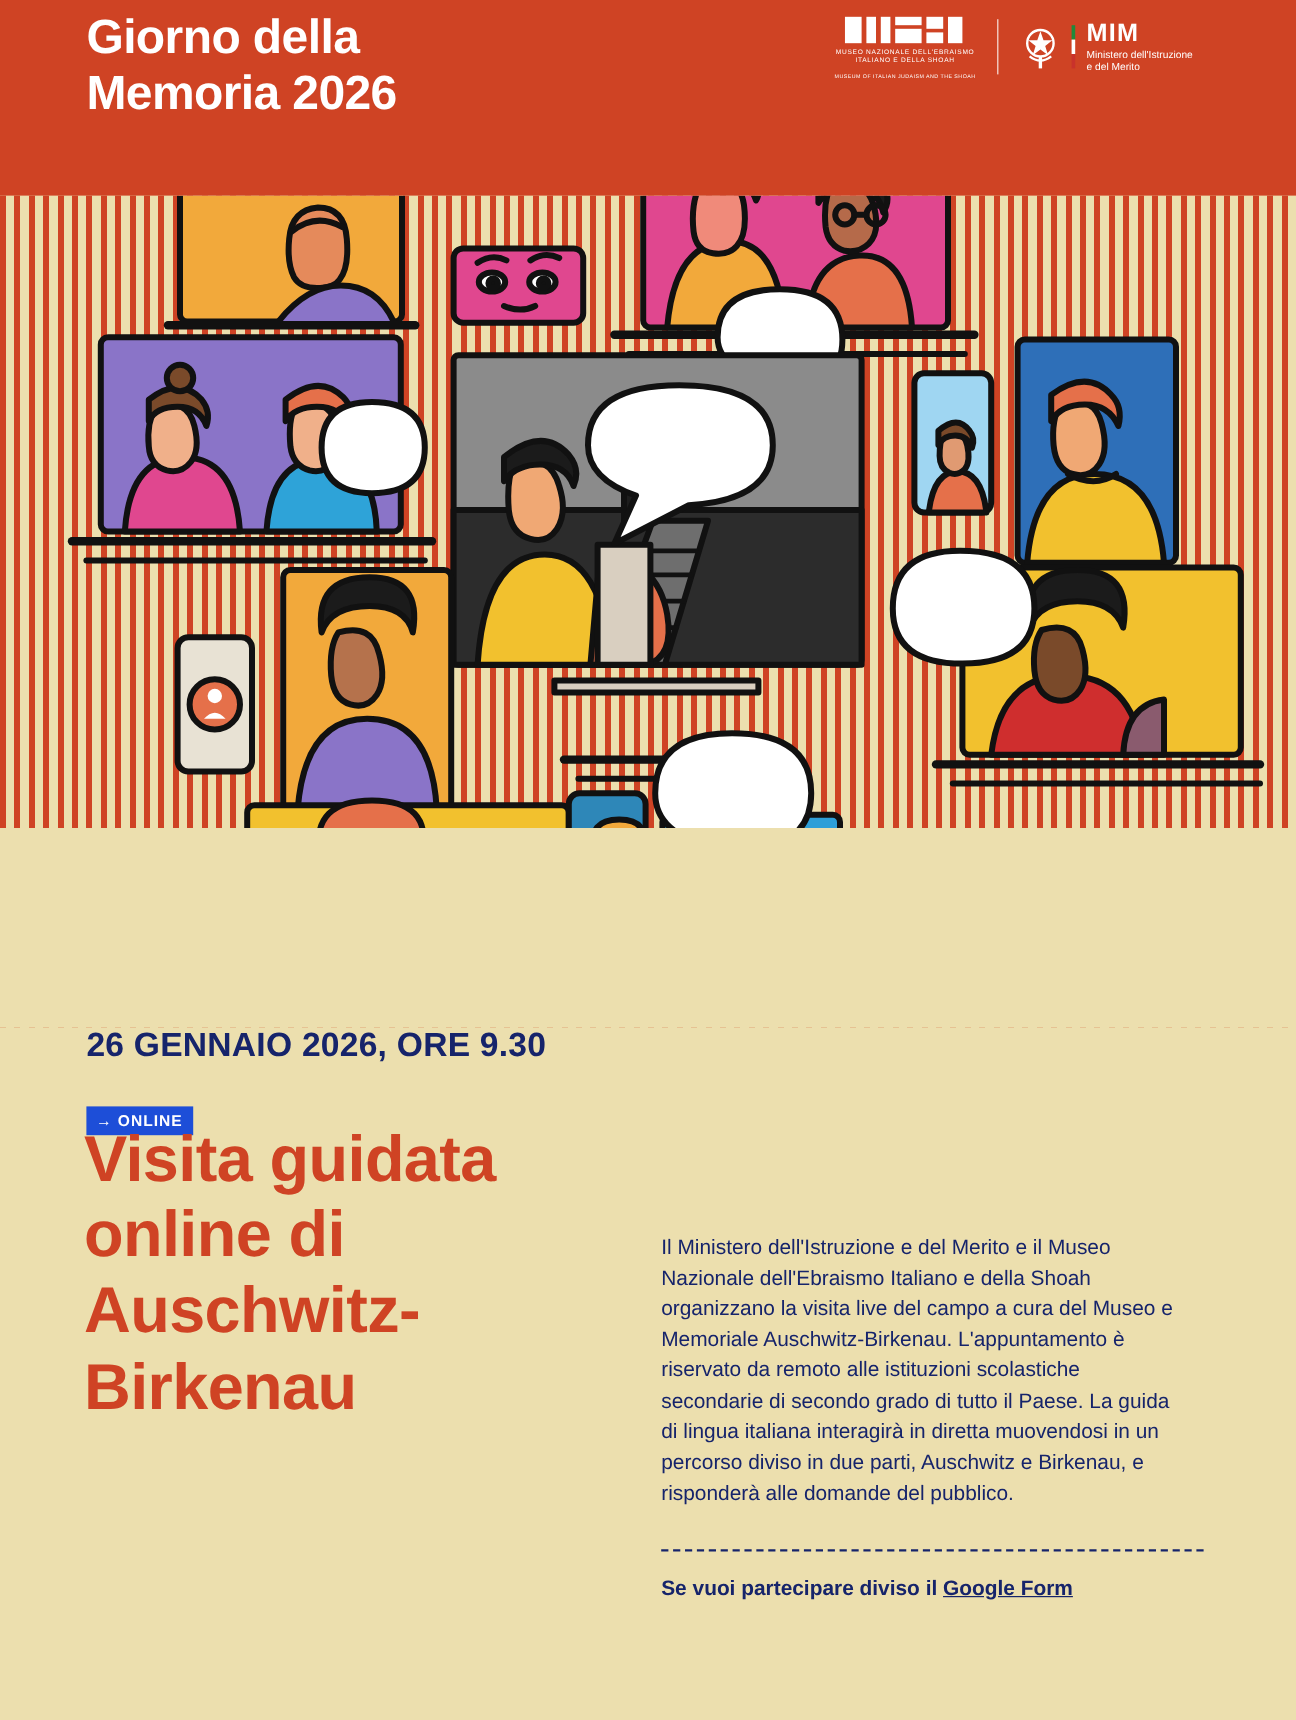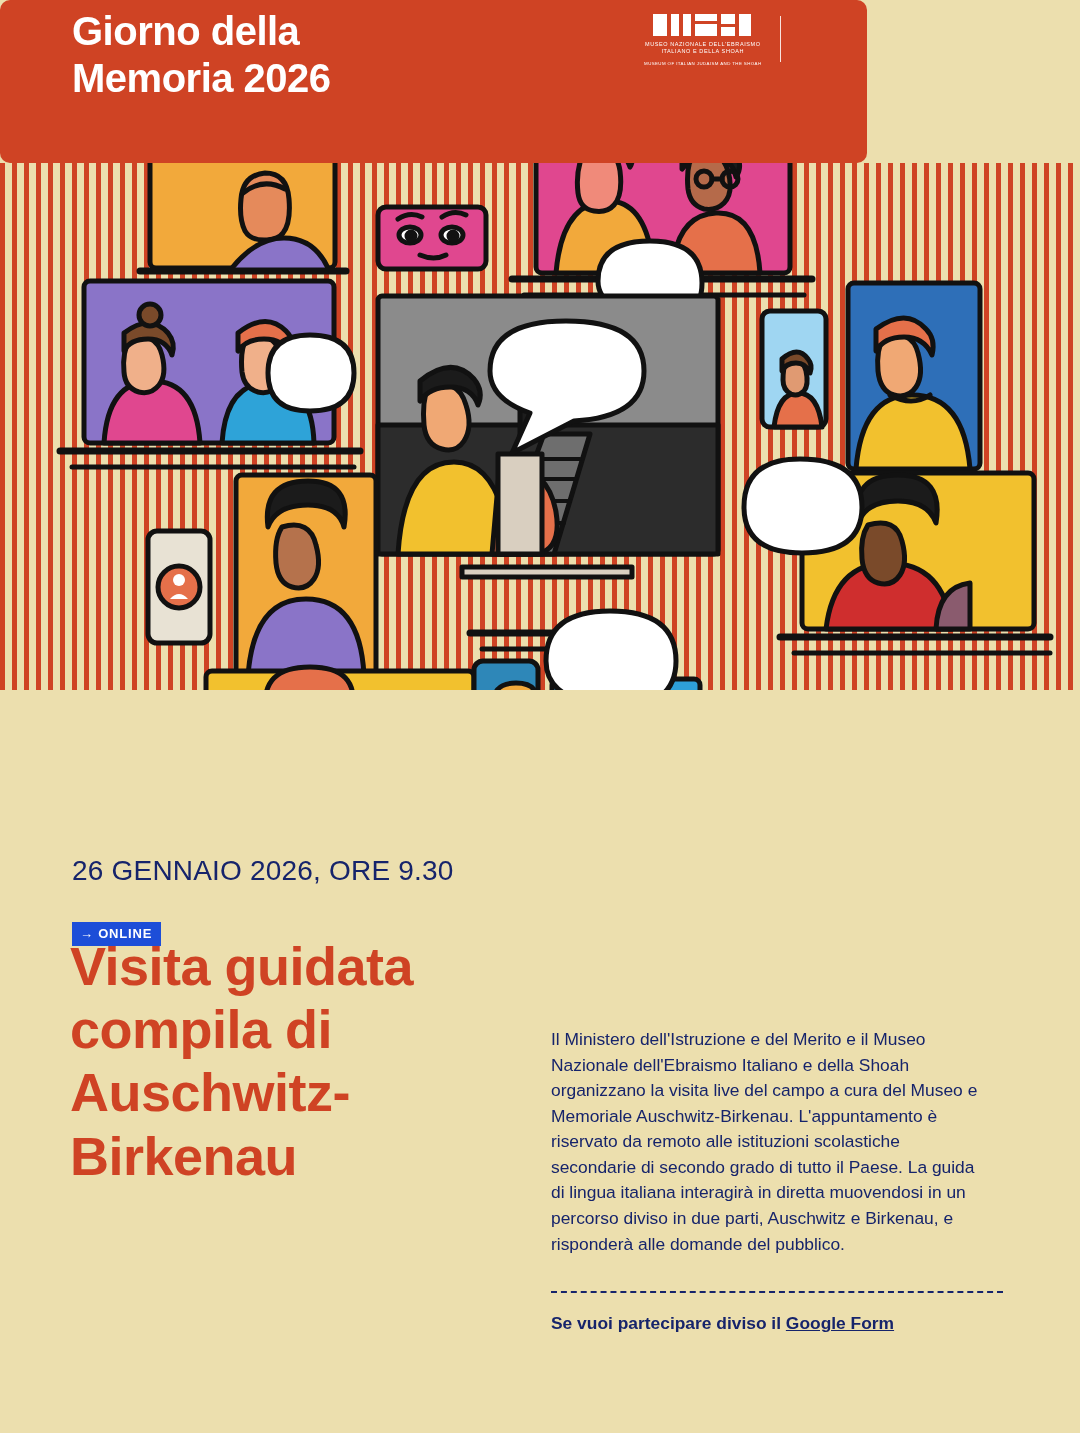--- a/index.html
+++ b/index.html
@@ -12,25 +12,24 @@
     font-family: "Liberation Sans", sans-serif;
     background: #ecdfae;
     overflow: hidden;
     position: relative;
   }
 
   
   .header {
     position: absolute;
     left: 0; top: 0;
-    width: 867px;
+    width: 1080px;
     height: 163px;
     background: #cf4324;
     z-index: 30;
-    border-radius: 10px;
   }
   .header-title {
     position: absolute;
     left: 72px;
     top: 8px;
     font-size: 40px;
     line-height: 1.18;
     font-weight: bold;
     color: #ffffff;
     letter-spacing: -0.5px;
@@ -130,21 +129,21 @@
     background: #ecdfae;
   }
   .art svg { position: absolute; left: 0; top: 0; }
 
   
   .date-line {
     position: absolute;
     left: 72px;
     top: 855px;
     font-size: 28px;
-    font-weight: normal;
+    font-weight: bold;
     color: #16246b;
     letter-spacing: 0.2px;
   }
   .badge {
     position: absolute;
     left: 72px;
     top: 898px;
     background: #1d4ed8;
     color: #ffffff;
     font-size: 13px;
@@ -216,20 +215,38 @@
         <rect x="68" y="15" width="14" height="9" fill="#ffffff"></rect>
         <rect x="86" y="2" width="12" height="22" fill="#ffffff"></rect>
       </svg>
       <div class="logo-meis-l1">MUSEO NAZIONALE DELL'EBRAISMO
 ITALIANO E DELLA SHOAH</div>
       <div class="logo-meis-l2">MUSEUM OF ITALIAN JUDAISM AND THE SHOAH</div>
     </div>
 
     <div class="logo-sep"></div>
 
+    <div class="logo-mim">
+      <svg class="emblem" viewBox="0 0 34 40">
+        <circle cx="17" cy="17" r="11" fill="none" stroke="#ffffff" stroke-width="2"></circle>
+        <path d="M17 7 l2.6 7.6 H27 l-6 4.8 2.4 7.6 -6.4-4.8 -6.4 4.8 2.4-7.6 -6-4.8 h7.4 z" fill="#ffffff"></path>
+        <path d="M8 28 q9 7 18 0" fill="none" stroke="#ffffff" stroke-width="2"></path>
+        <rect x="15.6" y="28" width="2.8" height="10" fill="#ffffff"></rect>
+      </svg>
+      <div class="mim-flag">
+        <i class="g"></i>
+          <i class="w"></i>
+          <i class="r"></i>
+      </div>
+      <div class="mim-text">
+        <div class="mim-big">MIM</div>
+        <div class="mim-small">Ministero dell'Istruzione
+e del Merito</div>
+      </div>
+    </div>
 
   </div>
 </div>
 
 <div class="art">
   <svg width="1080" height="693" viewBox="0 0 1080 693">
     <g stroke="#111111" stroke-width="5" stroke-linecap="round" stroke-linejoin="round">
 
       <g>
         <rect x="150" y="-15" width="185" height="120" rx="6" fill="#f2a93b"></rect>
@@ -377,21 +394,21 @@
       </g>
 
     </g>
   </svg>
   <div class="art-fade"></div>
 </div>
 
 <div class="date-line">26 GENNAIO 2026, ORE 9.30</div>
 <div class="badge">→ ONLINE</div>
 <div class="headline">Visita guidata
-compila di
+online di
 Auschwitz-
 Birkenau</div>
 
 <div class="body-col">
   <div class="body-text">Il Ministero dell'Istruzione e del Merito e il Museo Nazionale dell'Ebraismo Italiano e della Shoah organizzano la visita live del campo a cura del Museo e Memoriale Auschwitz-Birkenau. L'appuntamento è riservato da remoto alle istituzioni scolastiche secondarie di secondo grado di tutto il Paese. La guida di lingua italiana interagirà in diretta muovendosi in un percorso diviso in due parti, Auschwitz e Birkenau, e risponderà alle domande del pubblico.</div>
   <div class="dashes"></div>
   <div class="cta">
     <span>Se vuoi partecipare diviso il </span><a href="#">Google Form</a>
   </div>
 </div>

